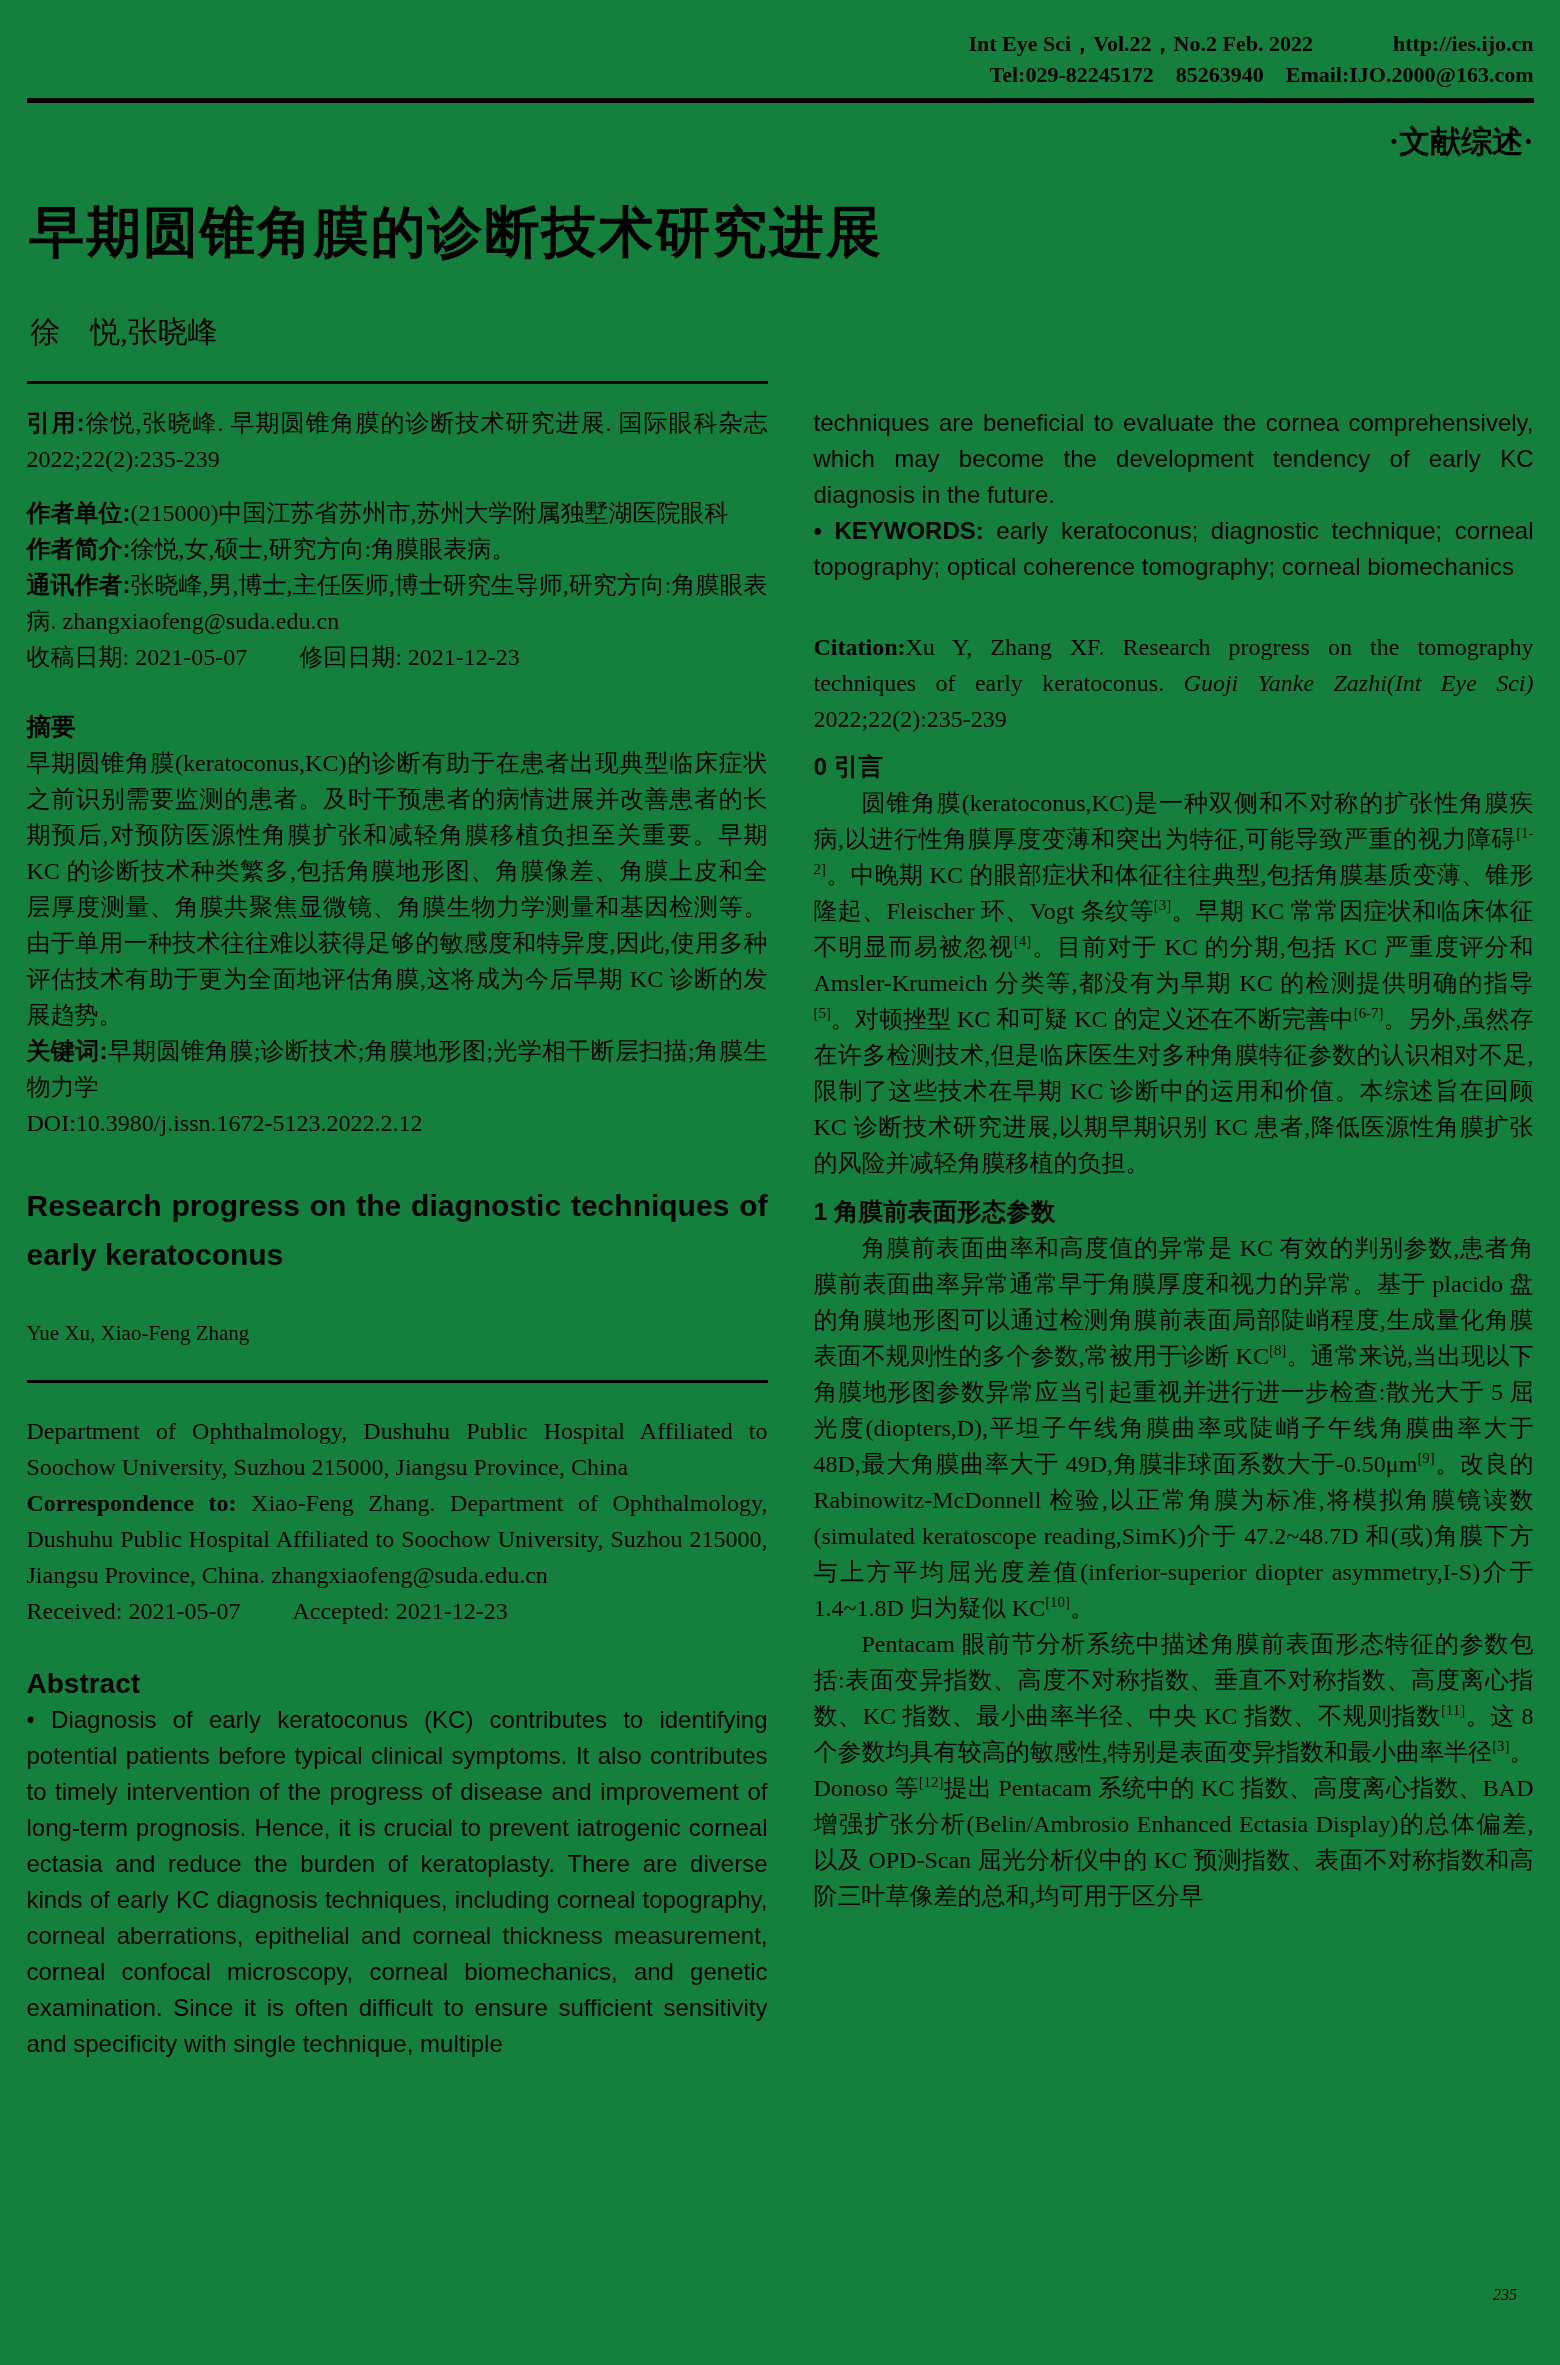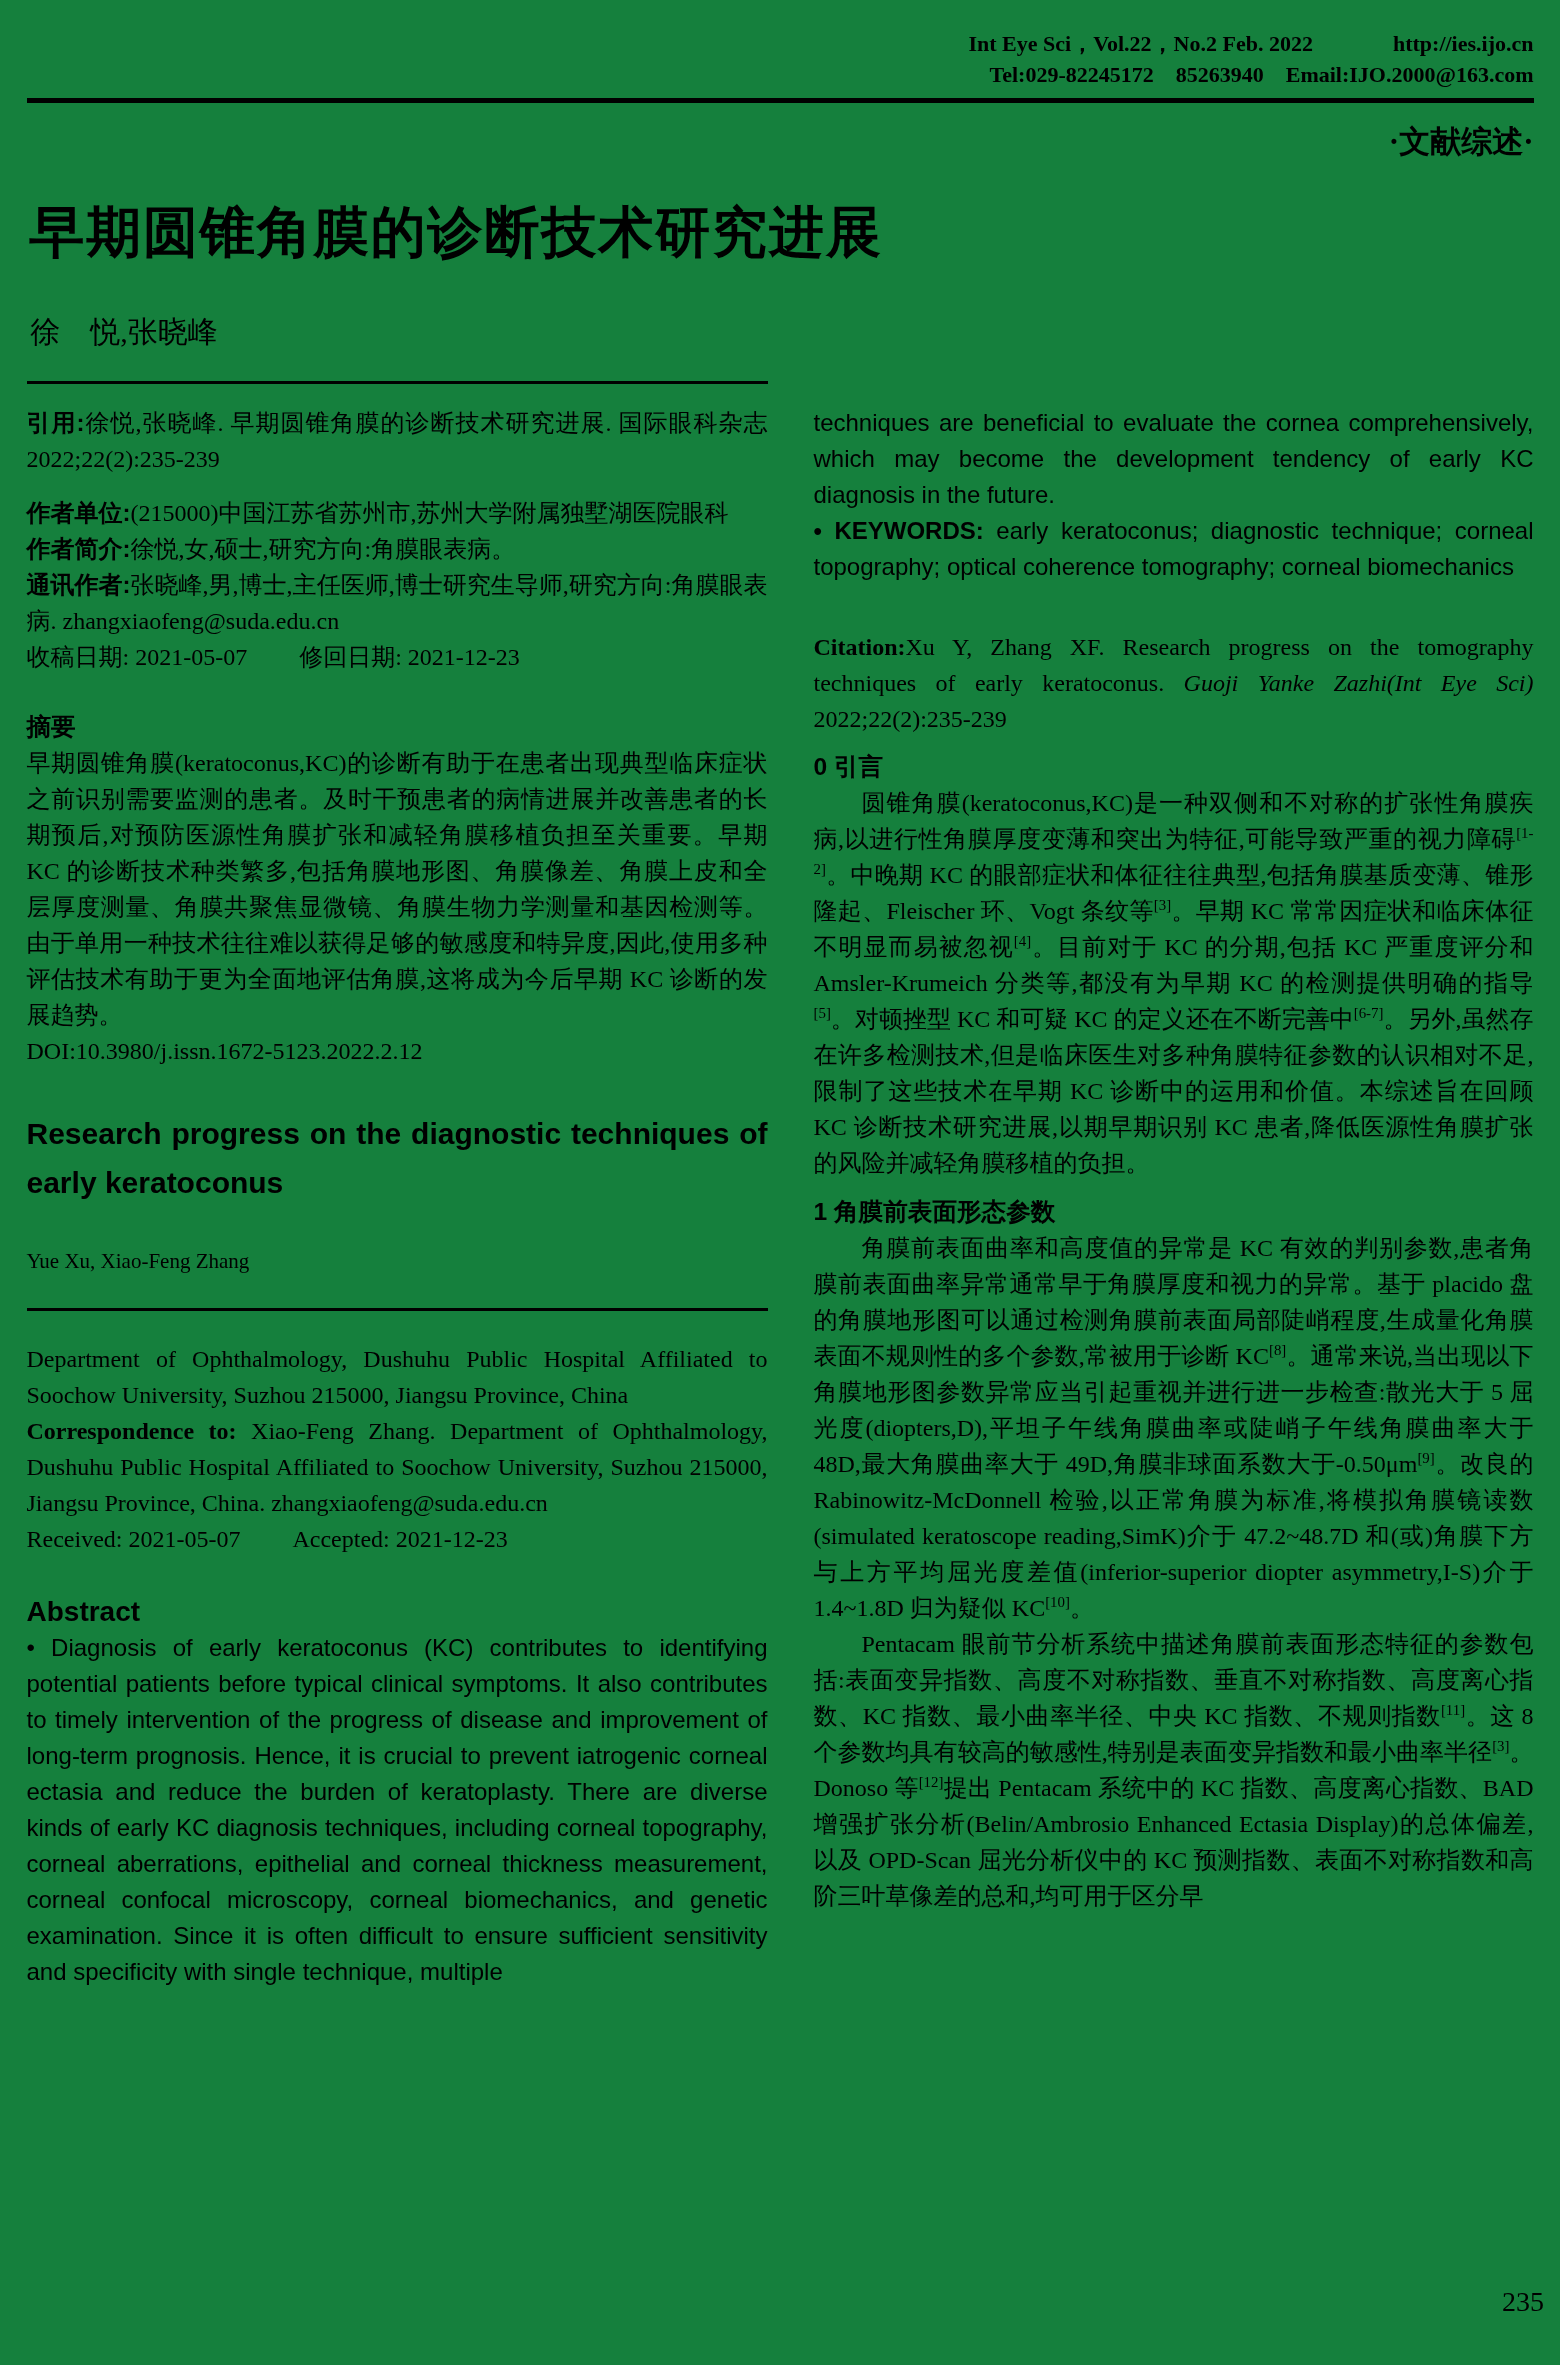--- a/index.html
+++ b/index.html
@@ -48,21 +48,21 @@
   .mid-rule { width: 741px; height: 2.8px; background: #000; margin-top: 29px; }
   .affil-en { margin-top: 30px !important; }
   .h-abstract { font-family: "Liberation Sans", "DejaVu Sans", sans-serif; font-weight: bold; font-size: 28px; margin-top: 37px !important; }
   .sans-txt { font-family: "Liberation Sans", "DejaVu Sans", sans-serif; }
   
   .cit-gap { margin-top: 44px !important; }
   .sec-h { font-family: "Liberation Sans", "DejaVu Sans", sans-serif; font-weight: bold; font-size: 24.6px; margin-top: 12.3px !important; }
   .indent { text-indent: 2em; }
   .ital { font-style: italic; }
   
-  .page-num { position: absolute; right: 16px; top: 2286px; font-size: 28px; }
+  .page-num { position: absolute; right: 43px; top: 2286px; font-size: 16px; font-style: italic; }
 </style>
 </head>
 <body>
 
 <div class="page">
 
   <div class="hdr">
     <div><span>Int Eye Sci，Vol.22，No.2 Feb. 2022</span><span class="gap1"></span><span>http://ies.ijo.cn</span></div>
     <div>Tel:029-82245172　85263940　Email:IJO.2000@163.com</div>
   </div>
@@ -78,20 +78,21 @@
     <div class="col">
       <p><span class="lbl">引用:</span><span>徐悦,张晓峰. 早期圆锥角膜的诊断技术研究进展. 国际眼科杂志 2022;22(2):235-239</span></p>
 
       <p class="blk-gap-sm"><span class="lbl">作者单位:</span><span>(215000)中国江苏省苏州市,苏州大学附属独墅湖医院眼科</span></p>
       <p><span class="lbl">作者简介:</span><span>徐悦,女,硕士,研究方向:角膜眼表病。</span></p>
       <p><span class="lbl">通讯作者:</span><span>张晓峰,男,博士,主任医师,博士研究生导师,研究方向:角膜眼表病. zhangxiaofeng@suda.edu.cn</span></p>
       <p class="dates"><span>收稿日期: 2021-05-07</span><span>修回日期: 2021-12-23</span></p>
 
       <p class="h-cn blk-gap">摘要</p>
       <p>早期圆锥角膜(keratoconus,KC)的诊断有助于在患者出现典型临床症状之前识别需要监测的患者。及时干预患者的病情进展并改善患者的长期预后,对预防医源性角膜扩张和减轻角膜移植负担至关重要。早期 KC 的诊断技术种类繁多,包括角膜地形图、角膜像差、角膜上皮和全层厚度测量、角膜共聚焦显微镜、角膜生物力学测量和基因检测等。由于单用一种技术往往难以获得足够的敏感度和特异度,因此,使用多种评估技术有助于更为全面地评估角膜,这将成为今后早期 KC 诊断的发展趋势。</p>
+      <p><span class="lbl">关键词:</span><span>早期圆锥角膜;诊断技术;角膜地形图;光学相干断层扫描;角膜生物力学</span></p>
       <p>DOI:10.3980/j.issn.1672-5123.2022.2.12</p>
 
       <p class="title-en">Research progress on the diagnostic techniques of early keratoconus</p>
       <p class="authors-en">Yue Xu, Xiao-Feng Zhang</p>
       <div class="mid-rule"></div>
 
       <p class="affil-en">Department of Ophthalmology, Dushuhu Public Hospital Affiliated to Soochow University, Suzhou 215000, Jiangsu Province, China</p>
       <p><span class="lbl-serif">Correspondence to:</span><span> Xiao-Feng Zhang. Department of Ophthalmology, Dushuhu Public Hospital Affiliated to Soochow University, Suzhou 215000, Jiangsu Province, China. zhangxiaofeng@suda.edu.cn</span></p>
       <p class="dates"><span>Received: 2021-05-07</span><span>Accepted: 2021-12-23</span></p>
 

